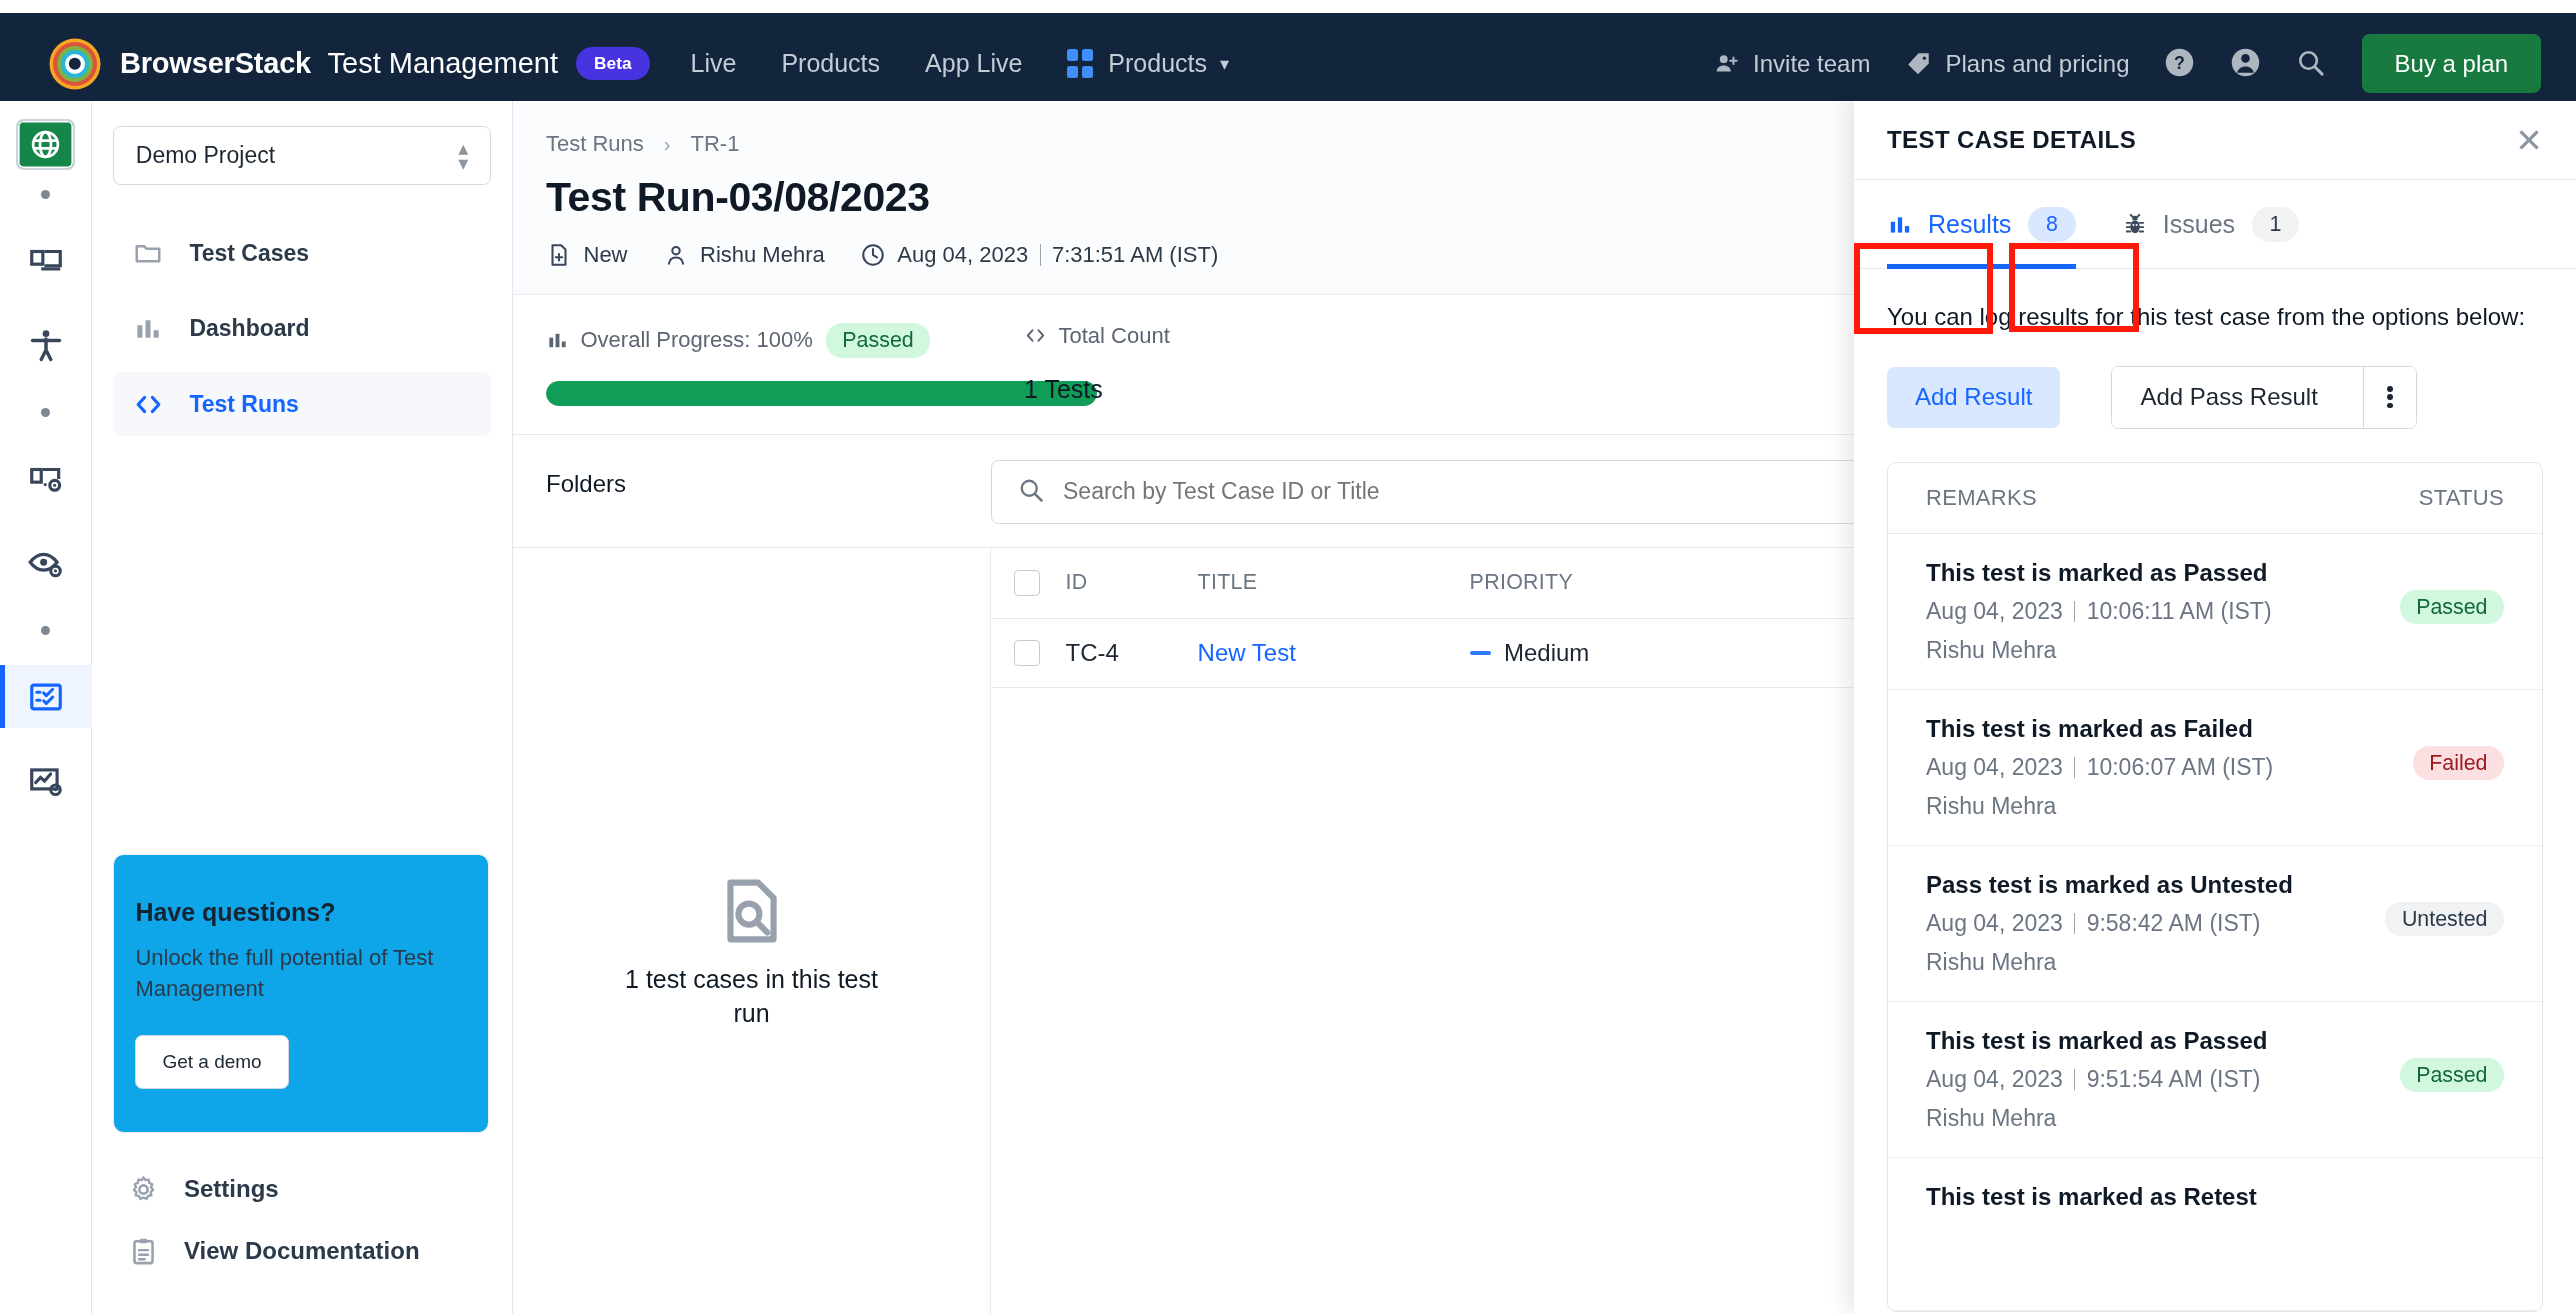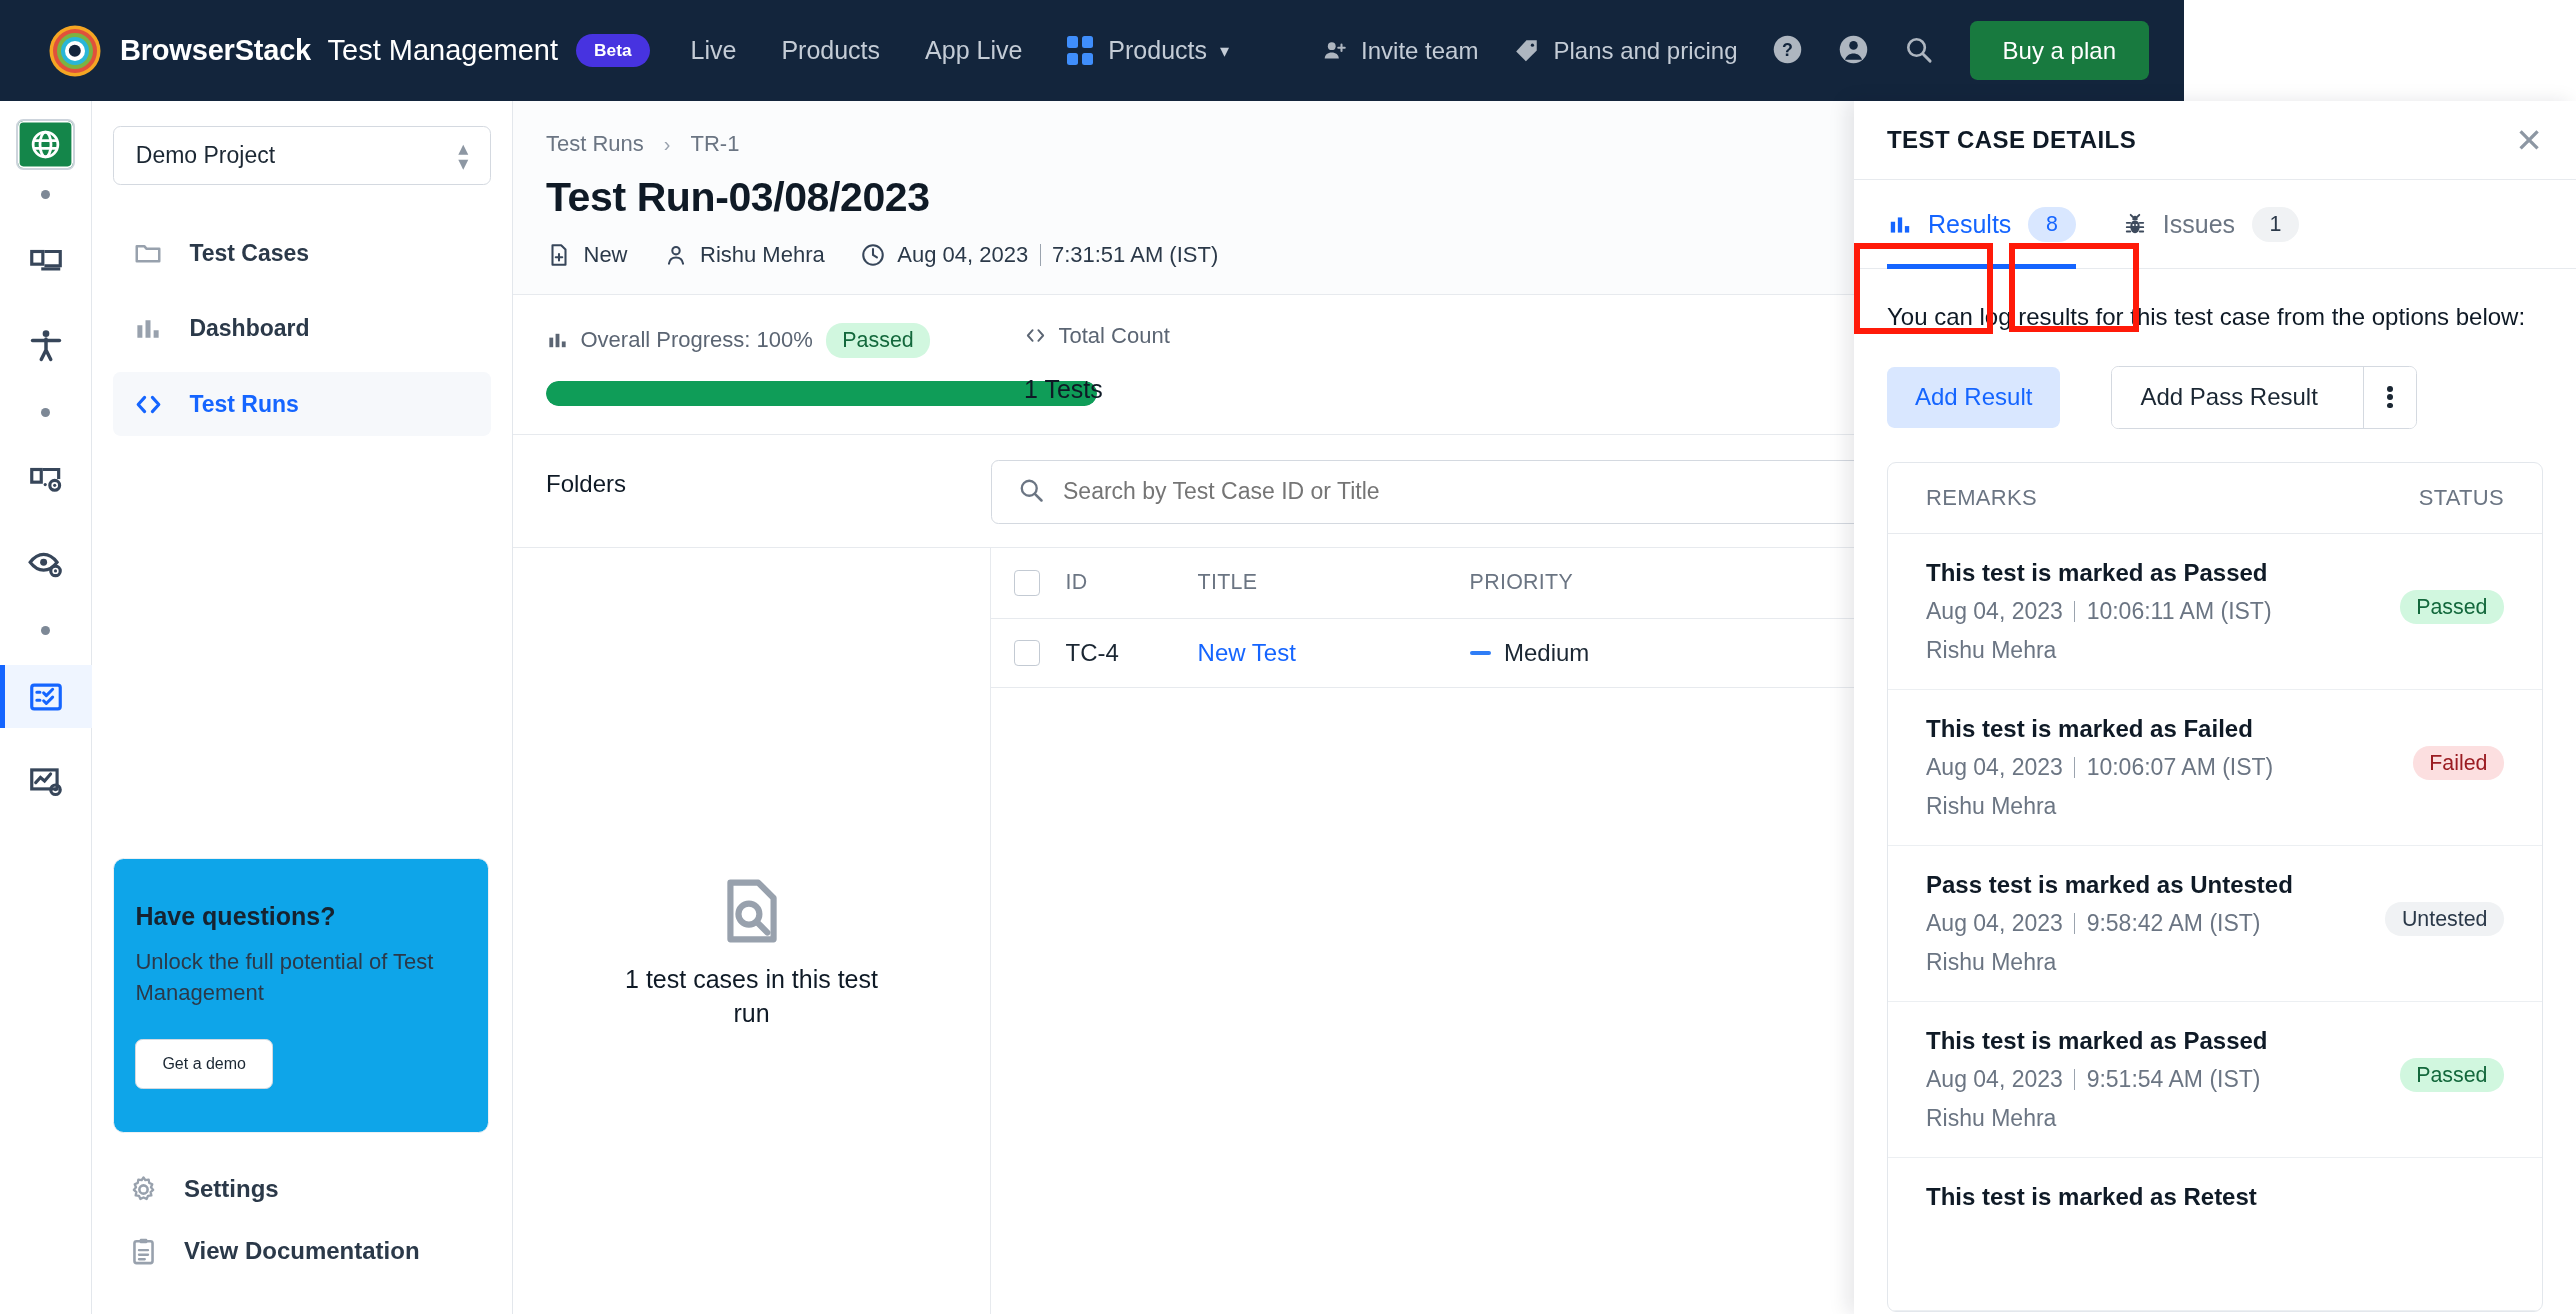--- a/index.html
+++ b/index.html
@@ -5,21 +5,21 @@
   * { box-sizing: border-box; margin: 0; padding: 0; }
   html, body {
     width: 2576px; height: 1314px;
     font-family: "Liberation Sans", sans-serif;
     background: #ffffff; overflow: hidden;
   }
   body { position: relative; }
 
   
   .topnav {
-    position: absolute; top: 0; left: 0; width: 2184px; height: 101px;
+    position: absolute; top: 13px; left: 0; width: 2576px; height: 101px;
     background: #13253c; display: flex; align-items: center;
     padding: 0 35px 0 49px;
   }
   .bs-logo { width: 51px; height: 51px; position: relative; flex: 0 0 auto; }
   .bs-logo i { position: absolute; border-radius: 50%; left: 50%; top: 50%; transform: translate(-50%,-50%); display:block; }
   .r1 { width: 51px; height: 51px; background: #f5a623; }
   .r2 { width: 44px; height: 44px; background: #e0513b; }
   .r3 { width: 36px; height: 36px; background: #7cb342; }
   .r4 { width: 28px; height: 28px; background: #29b6d8; }
   .r5 { width: 20px; height: 20px; background: #ffffff; }
@@ -97,21 +97,21 @@
   .nav-item.active { background: #f6f8fb; color: #1565ff; }
 
   .promo {
     position:absolute; left: 21.4px; bottom: 181px; width: 376px;
     background: #0ea5e9; border: 0.8px solid #edf0f3; border-radius: 10.7px; padding: 43px 21px;
   }
   .promo h3 { font-size: 25px; color:#162330; font-weight: 700; }
   .promo p { font-size: 22px; color:#2b3949; margin-top: 16.5px; line-height: 1.4; }
   .promo button {
     margin-top: 30px; background:#fff; border:0.8px solid #d4d9e0; border-radius: 7.4px;
-    font-size: 16px; color:#1b2733; padding: 15px 26px; font-family:"Liberation Sans",sans-serif; cursor:pointer;
+    font-size: 19px; color:#1b2733; padding: 15px 26px; font-family:"Liberation Sans",sans-serif; cursor:pointer;
   }
   .sb-foot { position:absolute; left: 36px; bottom: 16.5px; width: 363px; }
   .sb-foot-item { display:flex; align-items:center; margin-bottom: 31px; font-size:24px; color:#2b3949; font-weight:700;}
   .sb-foot-item .ico { width: 38px; display:flex; align-items:center; }
   .sb-foot-item span.lbl { margin-left: 18px; }
 
   
   .main {
     position: absolute; top: 101px; left: 513px; right: 0; height: 1213px;
     background: #fff; overflow: hidden;

